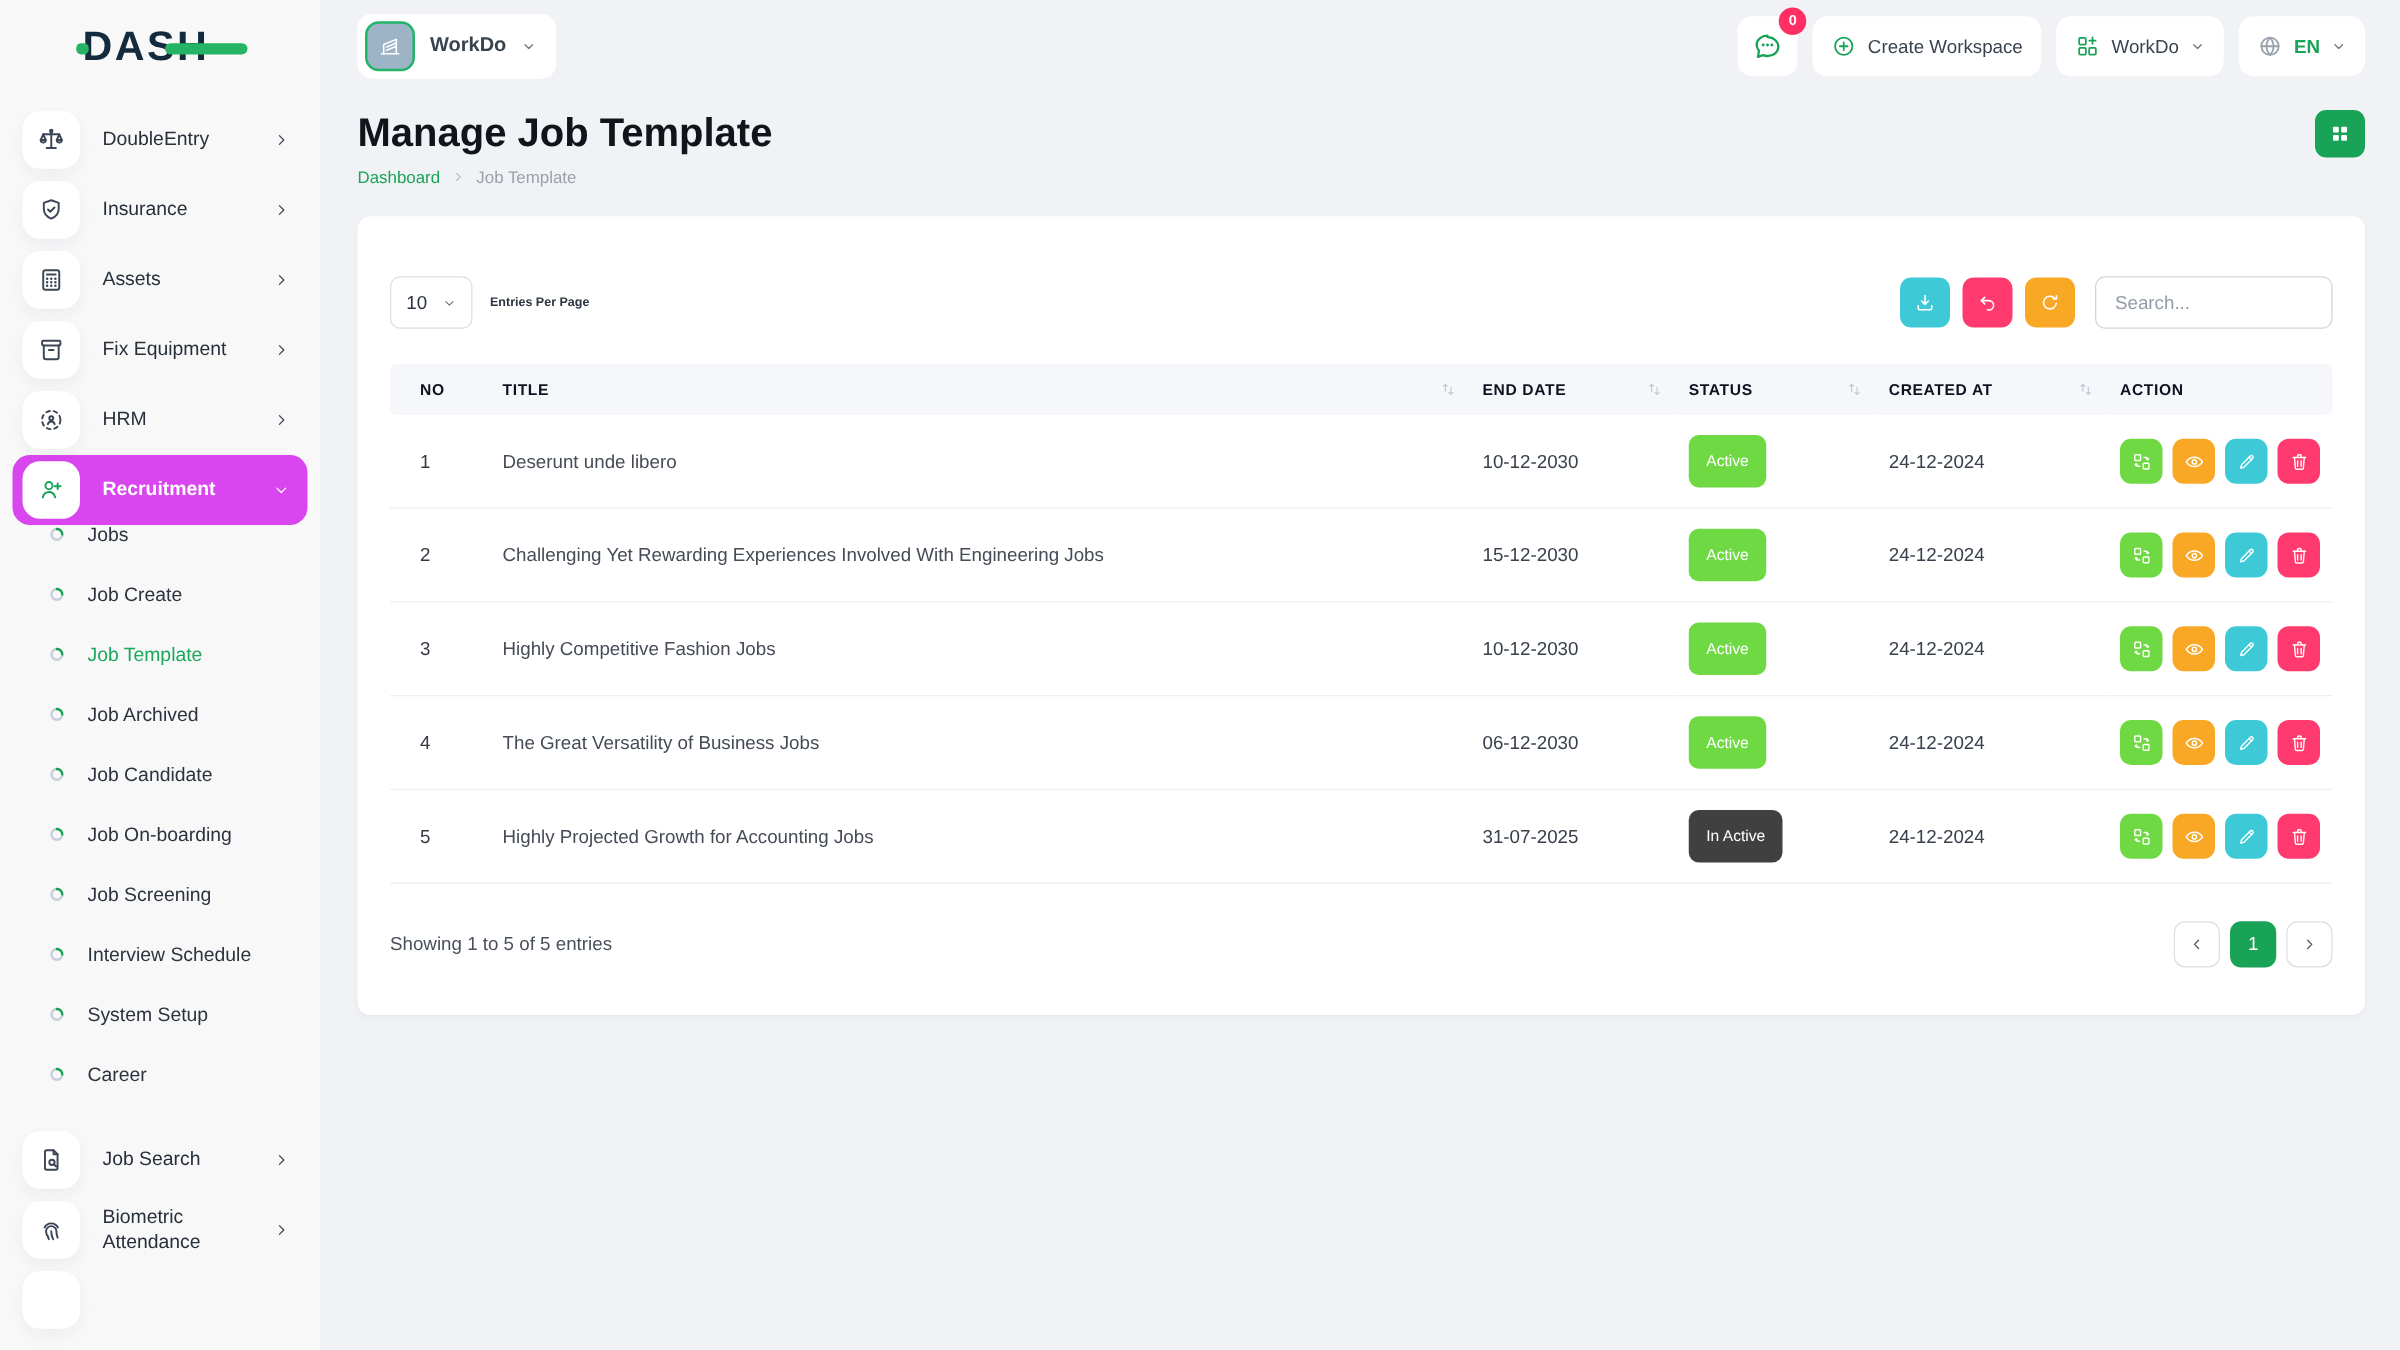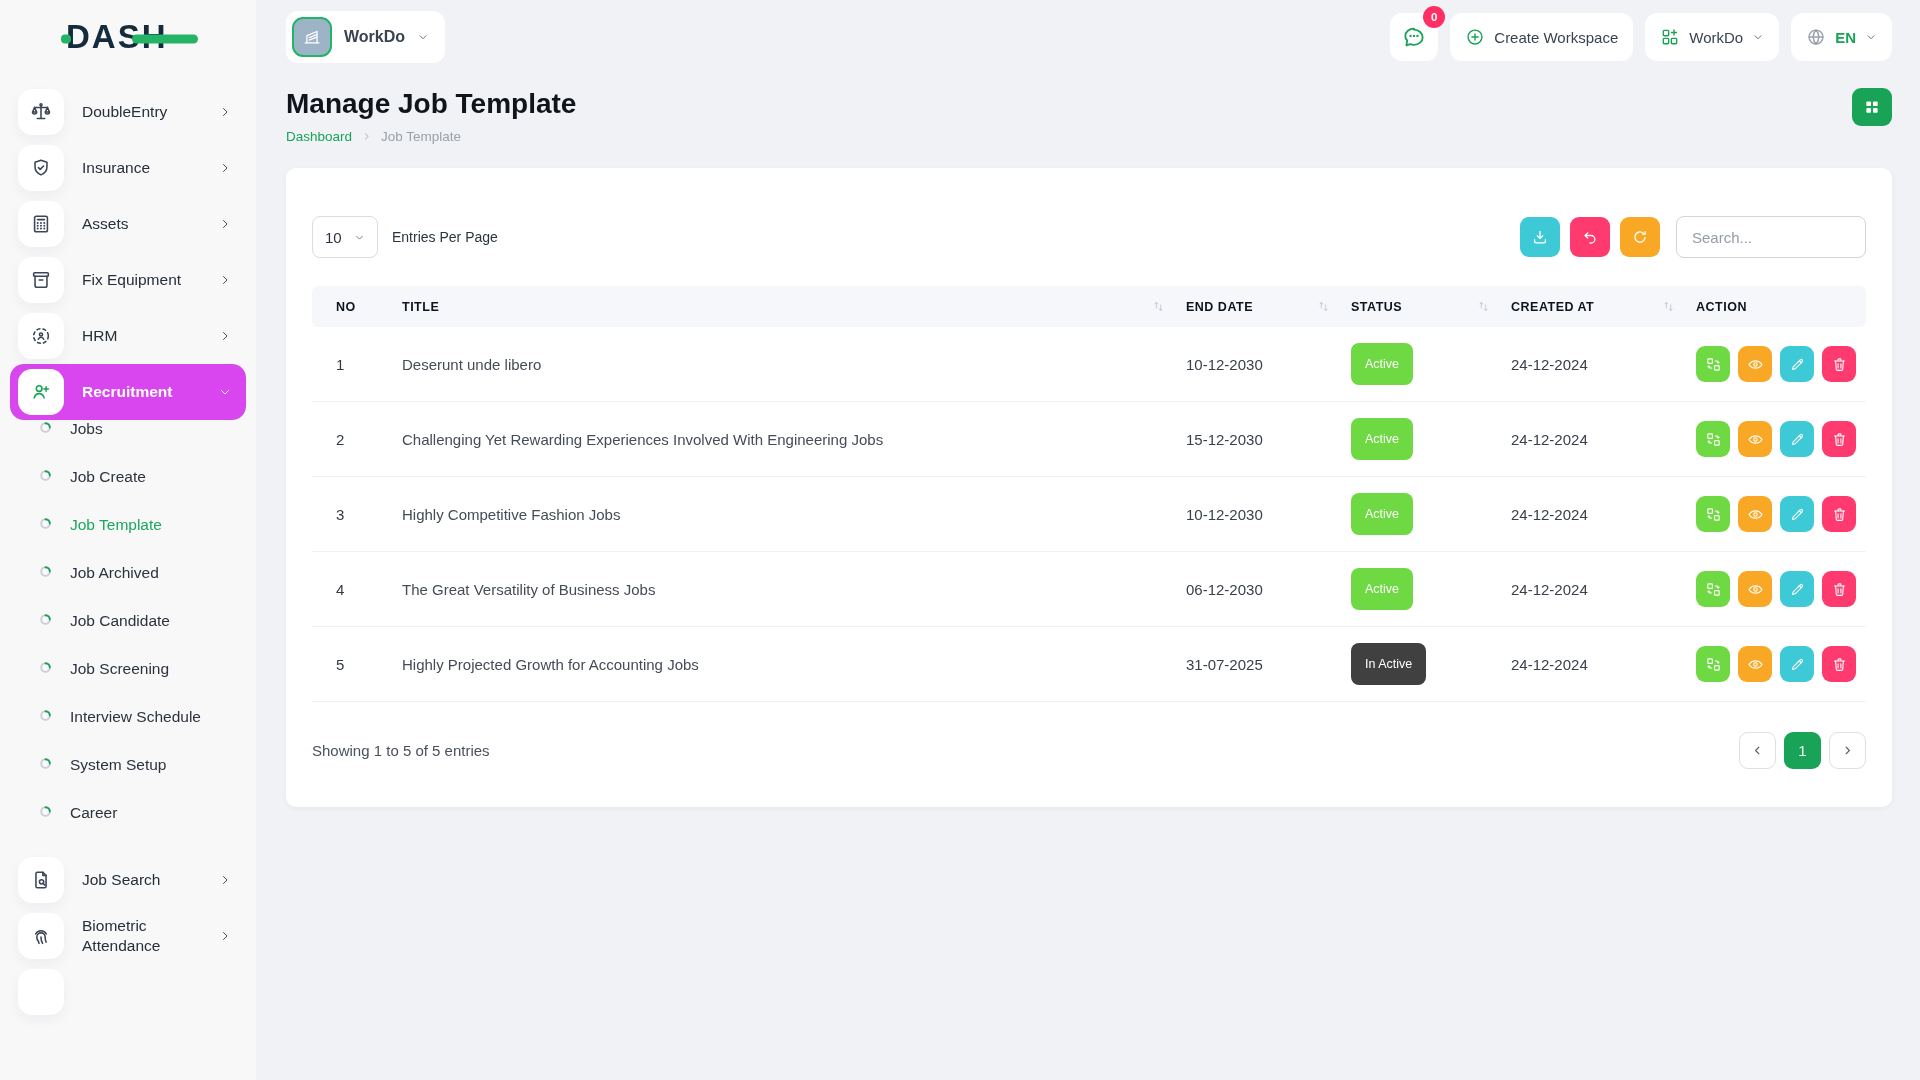--- a/index.html
+++ b/index.html
@@ -49,34 +49,34 @@
   .top-right { display: flex; align-items: center; gap: 12px; }
   .msg-btn { width: 48px; height: 48px; background: #fff; border-radius: 12px; position: relative; display: flex; align-items: center; justify-content: center; color: #18a357; }
   .msg-btn .chat svg { width: 26px; height: 26px; }
   .msg-badge { position: absolute; top: -7px; right: -7px; min-width: 22px; height: 22px; padding: 0 4px; border-radius: 50%; background: #ff2e63; color: #fff; font-size: 11.5px; font-weight: 600; display: flex; align-items: center; justify-content: center; }
   .top-btn { height: 48px; background: #fff; border-radius: 12px; display: flex; align-items: center; gap: 9px; padding: 0 15px; font-size: 15px; color: #39434f; }
   .green-ic { color: #18a357; } .green-ic svg { width: 20px; height: 20px; }
   .gray-ic { color: #98a1ac; } .gray-ic svg { width: 20px; height: 20px; }
   .lang { color: #18a357; font-weight: 700; }
 
   .page-head { display: flex; justify-content: space-between; align-items: flex-start; margin-top: 14px; }
-  .page-title { font-size: 28px; font-weight: 700; color: #10151c; }
+  .page-title { font-size: 32px; font-weight: 700; color: #10151c; }
   .breadcrumb { margin-top: 9px; font-size: 13.5px; display: flex; gap: 9px; align-items: center; }
   .bc-link { color: #18a357; cursor: pointer; }
   .bc-sep { color: #b7bec7; } .bc-sep svg { width: 11px; height: 11px; stroke-width: 2.2; }
   .bc-current { color: #9aa1ab; }
   .grid-btn { width: 40px; height: 38px; border-radius: 9px; background: #18a357; color: #fff; display: flex; align-items: center; justify-content: center; }
   .grid-btn svg { width: 18px; height: 18px; fill: #fff; stroke: none; }
 
   .card { background: #fff; border-radius: 10px; margin-top: 24px; padding: 48px 26px 38px 26px; box-shadow: 0 2px 6px rgba(16,24,40,.04); }
   .card-toolbar { display: flex; justify-content: space-between; align-items: center; }
   .entries { display: flex; align-items: center; gap: 14px; }
   .entries-select { width: 66px; height: 42px; border: 1px solid #d9dde4; border-radius: 8px; background: #fff; display: flex; align-items: center; justify-content: space-between; padding: 0 12px; font-size: 15px; color: #2b3440; cursor: pointer; }
   .entries-select .chev-sm svg { width: 11px; height: 11px; }
-  .entries-label { font-size: 14px; color: #2b3440; }
+  .entries-label { font-size: 10px; color: #2b3440; font-weight: bold; }
   .toolbar-right { display: flex; align-items: center; gap: 10px; }
   .tool-btn { width: 40px; height: 40px; border-radius: 9px; color: #fff; display: flex; align-items: center; justify-content: center; }
   .tool-btn svg { width: 18px; height: 18px; }
   .search-input { width: 190px; height: 42px; border: 1px solid #cfd4dd; border-radius: 8px; padding: 0 15px; font-size: 15px; color: #39424e; background: #fff; outline: none; margin-left: 6px; font-family: inherit; }
   .search-input::placeholder { color: #949ca8; }
 
   table { width: 100%; border-collapse: collapse; margin-top: 28px; table-layout: fixed; }
   thead th { background: #f5f7fa; font-size: 12.5px; font-weight: 700; color: #0d1420; text-align: left; padding: 13px 10px; letter-spacing: .5px; }
   thead th:first-child { padding-left: 24px; border-radius: 6px 0 0 6px; text-align: center; }
   thead th:last-child { border-radius: 0 6px 6px 0; }
@@ -239,20 +239,29 @@
         <span class="lbl">Job Archived</span>
       </div>
       <div class="side-sub">
         <span class="icn bullet">
           <svg viewBox="0 0 16 16">
             <circle cx="8" cy="8" r="4.6" stroke="#c9cfd8" stroke-width="2"></circle>
             <path d="M8 3.4a4.6 4.6 0 0 1 4.6 4.6" stroke="#17a254" stroke-width="2"></path>
           </svg>
         </span>
         <span class="lbl">Job Candidate</span>
+      </div>
+      <div class="side-sub">
+        <span class="icn bullet">
+          <svg viewBox="0 0 16 16">
+            <circle cx="8" cy="8" r="4.6" stroke="#c9cfd8" stroke-width="2"></circle>
+            <path d="M8 3.4a4.6 4.6 0 0 1 4.6 4.6" stroke="#17a254" stroke-width="2"></path>
+          </svg>
+        </span>
+        <span class="lbl">Job On-boarding</span>
       </div>
       <div class="side-sub">
         <span class="icn bullet">
           <svg viewBox="0 0 16 16">
             <circle cx="8" cy="8" r="4.6" stroke="#c9cfd8" stroke-width="2"></circle>
             <path d="M8 3.4a4.6 4.6 0 0 1 4.6 4.6" stroke="#17a254" stroke-width="2"></path>
           </svg>
         </span>
         <span class="lbl">Job Screening</span>
       </div>

